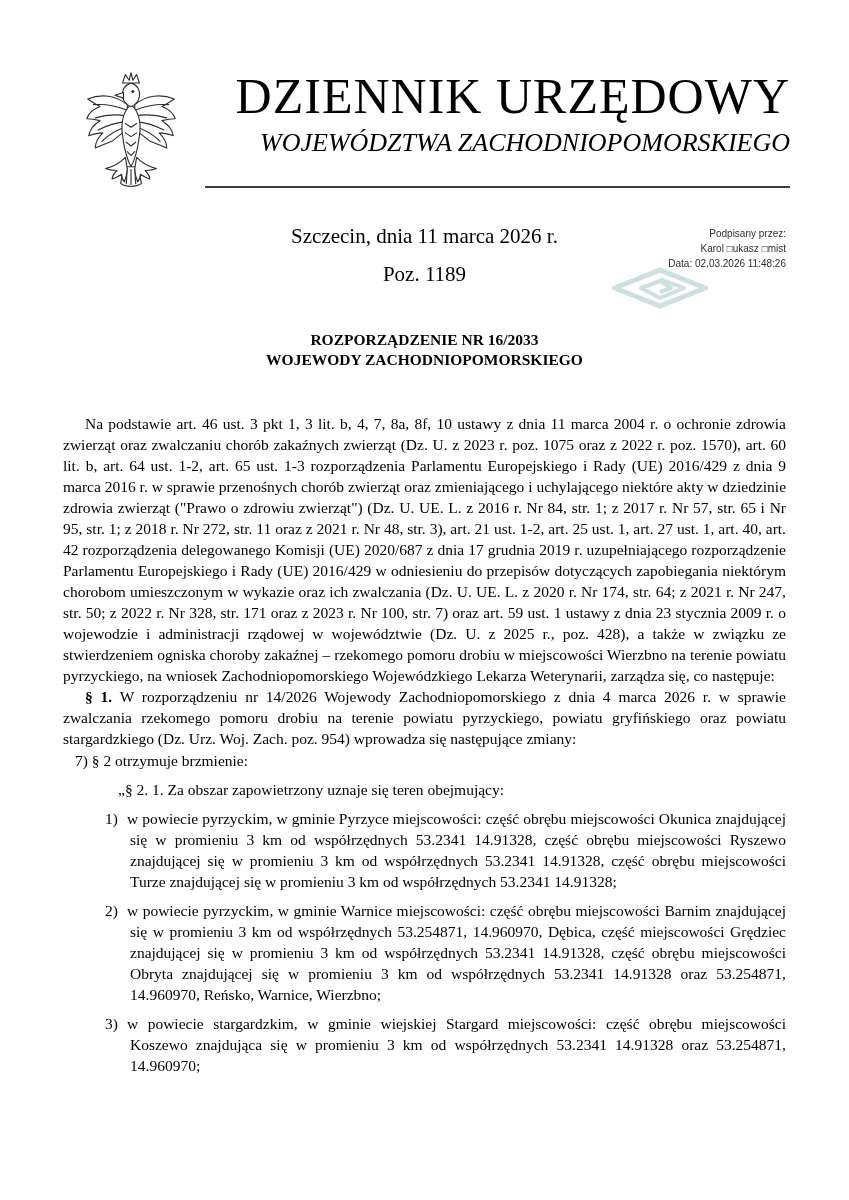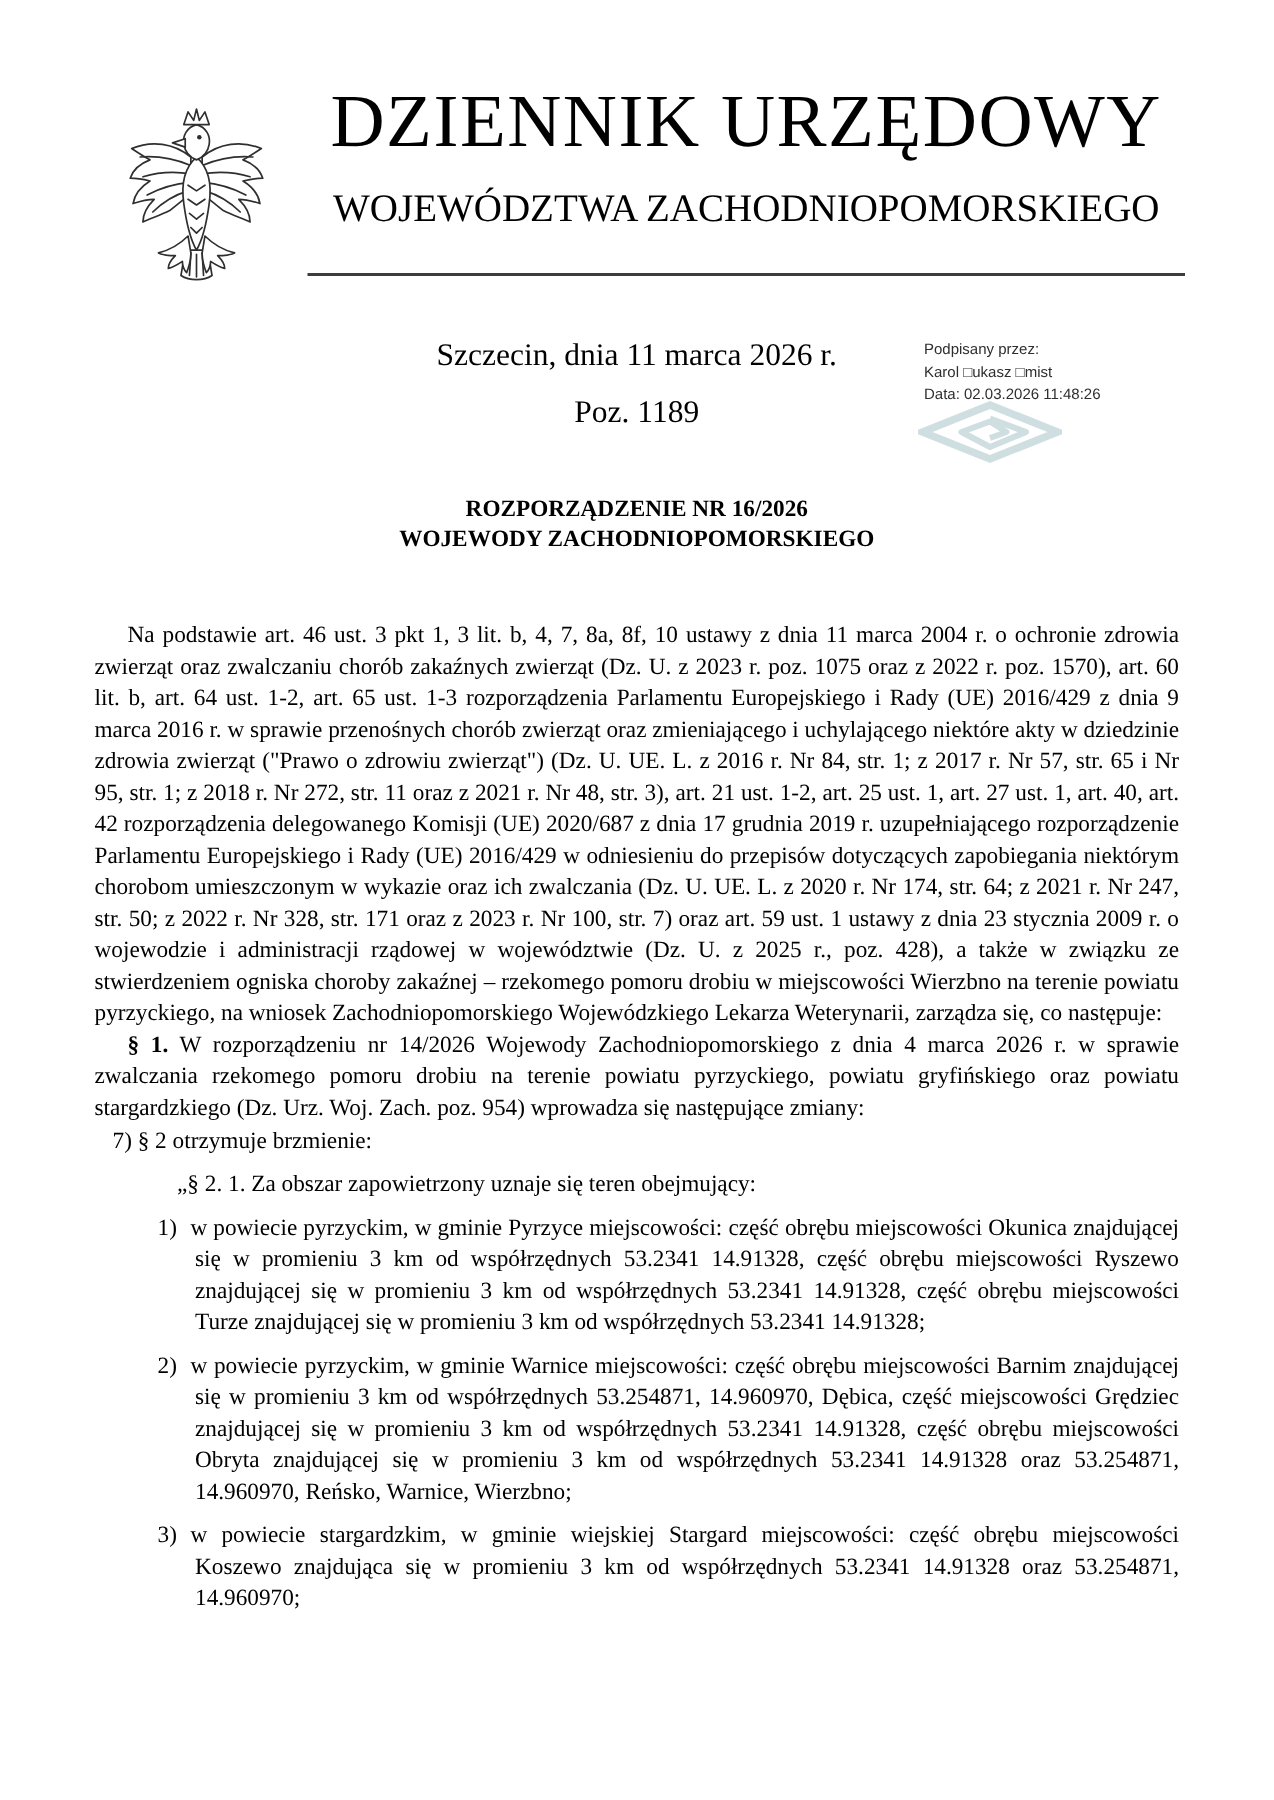--- a/index.html
+++ b/index.html
@@ -16,51 +16,51 @@
     background:#ffffff;
     overflow:hidden;
   }
 
   
   .eagle {
     position:absolute; left:84px; top:70px;
     width:94px; height:122px;
   }
   .masthead {
-    position:absolute; left:205px; top:52px; width:585px;
-    text-align:center;
+    position:absolute; left:205px; top:68px; width:585px;
+    text-align:right;
   }
   .masthead-title {
     font-size:50px; line-height:56px; letter-spacing:1px;
     white-space:nowrap; font-weight:normal;
   }
   .masthead-sub {
-    font-size:26px; line-height:30px; margin-top:16px;
-    white-space:nowrap; font-weight:normal;
+    font-size:26px; line-height:30px; margin-top:4px;
+    white-space:nowrap; font-weight:normal;font-style:italic;
   }
   .masthead-rule {
     margin-top:28px; height:0;
     border-top:2px solid #3d3d3d;
   }
 
   
   .place-date {
     position:absolute; top:224px; left:63px; width:723px;
     text-align:center; font-size:21px; line-height:25px;
   }
   .poz {
     position:absolute; top:262px; left:63px; width:723px;
     text-align:center; font-size:21px; line-height:25px;
   }
 
   
   .signature {
     position:absolute; left:616px; top:226px; width:170px;
     font-family:"Liberation Sans","DejaVu Sans",sans-serif;
-    font-size:10px; line-height:15px; color:#2e2e2e;
+    font-size:10px; line-height:15px; color:#2e2e2e;text-align:right;
   }
   .stamp {
     position:absolute; left:612px; top:267px;
     width:96px; height:42px;
   }
 
   
   .content {
     position:absolute; top:330px; left:63px; width:723px;
     font-size:15.5px; line-height:21px;
@@ -141,21 +141,21 @@
     <div>Podpisany przez:</div>
     <div>Karol □ukasz □mist</div>
     <div>Data: 02.03.2026 11:48:26</div>
   </div>
   <svg class="stamp" viewBox="0 0 96 42" aria-hidden="true">
     <path d="M48 3 L93 21 L48 39 L3 21 Z" fill="none" stroke="#cfdfe1" stroke-width="5"></path>
     <path d="M48 12 L72 21 L48 31 L29 21 L48 14 L59 21 L48 25" fill="none" stroke="#cfdfe1" stroke-width="4" stroke-linejoin="round"></path>
   </svg>
 
   <div class="content">
-    <div class="act-title">ROZPORZĄDZENIE NR 16/2026</div>
+    <div class="act-title">ROZPORZĄDZENIE NR 16/2033</div>
     <div class="act-title">WOJEWODY ZACHODNIOPOMORSKIEGO</div>
 
     <p class="preamble">Na podstawie art. 46 ust. 3 pkt 1, 3 lit. b, 4, 7, 8a, 8f, 10 ustawy z dnia 11 marca 2004 r. o ochronie zdrowia zwierząt oraz zwalczaniu chorób zakaźnych zwierząt (Dz. U. z 2023 r. poz. 1075 oraz z 2022 r. poz. 1570), art. 60 lit. b, art. 64 ust. 1-2, art. 65 ust. 1-3 rozporządzenia Parlamentu Europejskiego i Rady (UE) 2016/429 z dnia 9 marca 2016 r. w sprawie przenośnych chorób zwierząt oraz zmieniającego i uchylającego niektóre akty w dziedzinie zdrowia zwierząt ("Prawo o zdrowiu zwierząt") (Dz. U. UE. L. z 2016 r. Nr 84, str. 1; z 2017 r. Nr 57, str. 65 i Nr 95, str. 1; z 2018 r. Nr 272, str. 11 oraz z 2021 r. Nr 48, str. 3), art. 21 ust. 1-2, art. 25 ust. 1, art. 27 ust. 1, art. 40, art. 42 rozporządzenia delegowanego Komisji (UE) 2020/687 z dnia 17 grudnia 2019 r. uzupełniającego rozporządzenie Parlamentu Europejskiego i Rady (UE) 2016/429 w odniesieniu do przepisów dotyczących zapobiegania niektórym chorobom umieszczonym w wykazie oraz ich zwalczania (Dz. U. UE. L. z 2020 r. Nr 174, str. 64; z 2021 r. Nr 247, str. 50; z 2022 r. Nr 328, str. 171 oraz z 2023 r. Nr 100, str. 7) oraz art. 59 ust. 1 ustawy z dnia 23 stycznia 2009 r. o wojewodzie i administracji rządowej w województwie (Dz. U. z 2025 r., poz. 428), a także w związku ze stwierdzeniem ogniska choroby zakaźnej – rzekomego pomoru drobiu w miejscowości Wierzbno na terenie powiatu pyrzyckiego, na wniosek Zachodniopomorskiego Wojewódzkiego Lekarza Weterynarii, zarządza się, co następuje:</p>
 
     <p class="par1"><span class="par-label">§ 1.</span><span> W rozporządzeniu nr 14/2026 Wojewody Zachodniopomorskiego z dnia 4 marca 2026 r. w sprawie zwalczania rzekomego pomoru drobiu na terenie powiatu pyrzyckiego, powiatu gryfińskiego oraz powiatu stargardzkiego (Dz. Urz. Woj. Zach. poz. 954) wprowadza się następujące zmiany:</span></p>
 
     <p class="list-intro">7) § 2 otrzymuje brzmienie:</p>
 
     <p class="quote-intro">„§ 2. 1. Za obszar zapowietrzony uznaje się teren obejmujący:</p>
 

